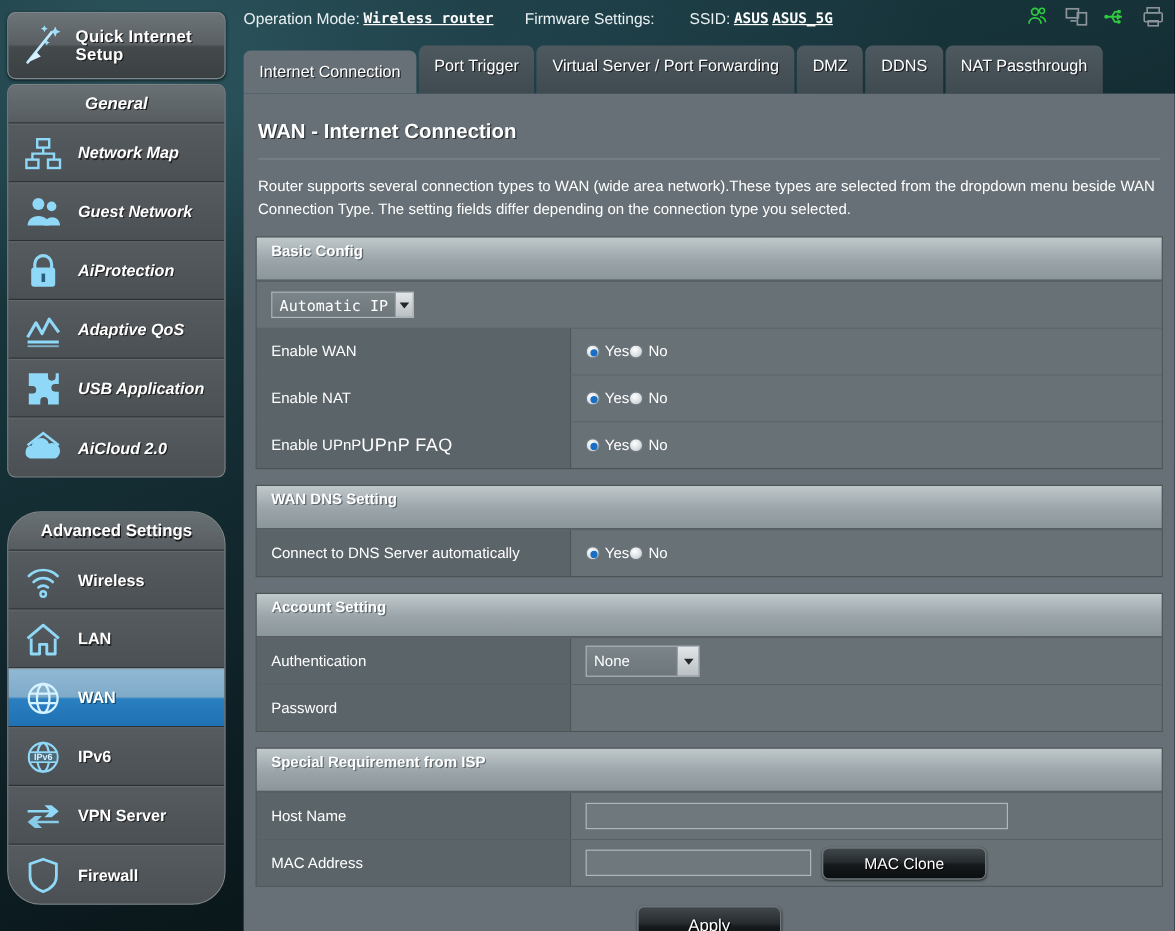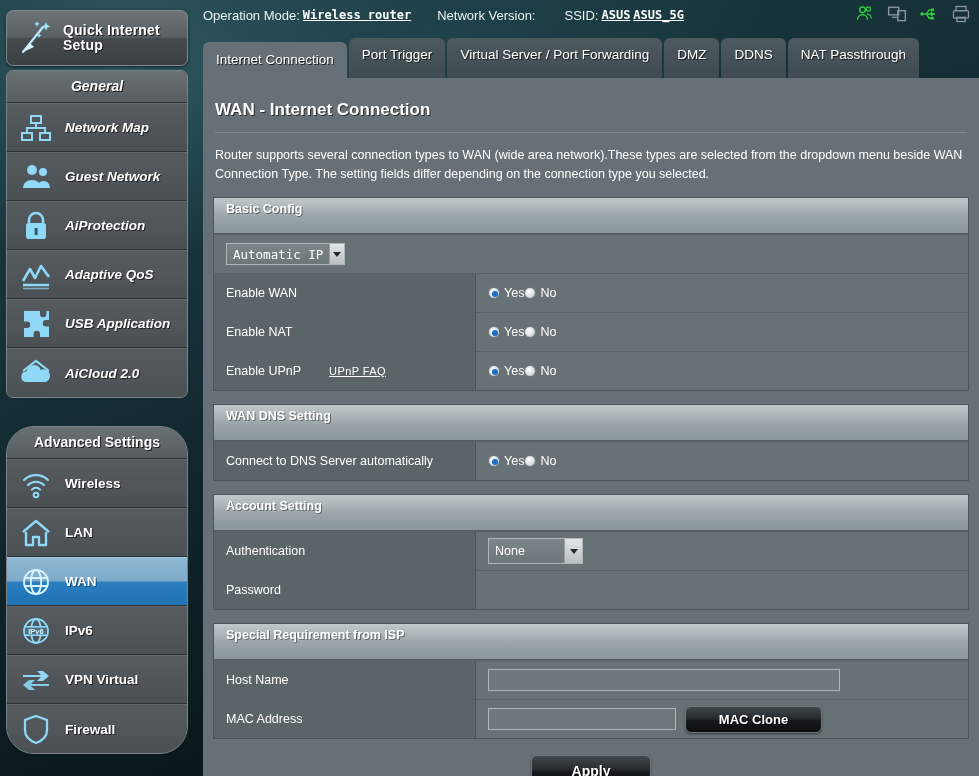--- a/index.html
+++ b/index.html
@@ -150,22 +150,22 @@
     display: flex; align-items: center;
     padding-left: 12px;
     font-size: 12.5px; color: #ffffff;
     border-right: 1px solid #4d5457;
   }
   .row-val {
     flex: 1; background: #687176;
     display: flex; align-items: center; padding-left: 12px;
   }
   .faq-link {
-    margin-left: 28px; font-size: 11px; color: #ffffff;
-    text-decoration: underline; cursor: pointer;
+    margin-left: 0; font-size: 15px; color: #ffffff;
+    cursor: pointer;
     letter-spacing: .4px;
   }
 
   
   .radio-grp { display: flex; align-items: flex-end; }
   .radio-opt { display: flex; align-items: center; gap: 4px; cursor: pointer; }
   .rdo {
     width: 12px; height: 12px; border-radius: 50%;
     background: radial-gradient(circle at 40% 35%, #ffffff 0%, #d7dde0 60%, #9aa3a8 100%);
     border: 1px solid #707a80;
@@ -216,41 +216,41 @@
     padding: 0 5px; outline: none;
     font-family: "Liberation Sans", sans-serif;
   }
   #host-name-input { width: 352px; }
   #mac-address-input { width: 188px; }
 
   
   .btn-dark {
     background: linear-gradient(180deg, #41484c 0%, #262b2e 45%, #15191b 55%, #0c0f10 100%);
     border: 1px solid #6e777b; border-radius: 6px;
-    color: #ffffff; font-size: 13px; font-weight: bold;
+    color: #ffffff; font-size: 13px; font-weight: normal;
     text-shadow: 1px 1px 0 #000;
     cursor: pointer;
     box-shadow: 0 1px 2px rgba(0,0,0,0.55);
   }
   #mac-clone-button { height: 27px; width: 137px; margin-left: 9px; }
   #apply-button {
     display: block; margin: 16px auto 0 auto;
     width: 120px; height: 32px; font-size: 14px;
   }
 </style>
 </head>
 <body>
 
 <div id="app">
 
   <div id="topbar">
     <span class="hdr-label">Operation Mode:</span>
     <span class="hdr-value">Wireless router</span>
     <span class="hdr-gap"></span>
-    <span class="hdr-label">Network Version:</span>
+    <span class="hdr-label">Firmware Settings:</span>
     <span class="hdr-value"></span>
     <span class="hdr-gap"></span>
     <span class="hdr-label">SSID:</span>
     <span class="hdr-value">ASUS</span>
     <span class="hdr-value">ASUS_5G</span>
 
     <div id="hdr-icons">
       <svg class="hdr-icon" viewBox="0 0 24 24">
         <circle cx="9" cy="7" r="3.4" fill="none" stroke="#2ecc3f" stroke-width="1.7"></circle>
         <path d="M3 19c0-3.6 2.7-6 6-6s6 2.4 6 6" fill="none" stroke="#2ecc3f" stroke-width="1.7"></path>
@@ -403,21 +403,21 @@
       <span class="side-txt">IPv6</span>
     </div>
 
     <div class="side-item">
       <svg class="side-ico" viewBox="0 0 34 34">
         <g fill="#8fd8f7">
           <path d="M4 12h18l-4-4h6l6 5-6 5h-6l4-4H4z"></path>
           <path d="M30 23H12l4 4h-6l-6-5 6-5h6l-4 4h18z" opacity=".9"></path>
         </g>
       </svg>
-      <span class="side-txt">VPN Virtual</span>
+      <span class="side-txt">VPN Server</span>
     </div>
 
     <div class="side-item">
       <svg class="side-ico" viewBox="0 0 34 34">
         <path d="M17 4 L28 8 v10 c0 7-5.5 11-11 13 -5.5-2-11-6-11-13 V8z" fill="none" stroke="#8fd8f7" stroke-width="2.3"></path>
       </svg>
       <span class="side-txt">Firewall</span>
     </div>
   </div>
 

